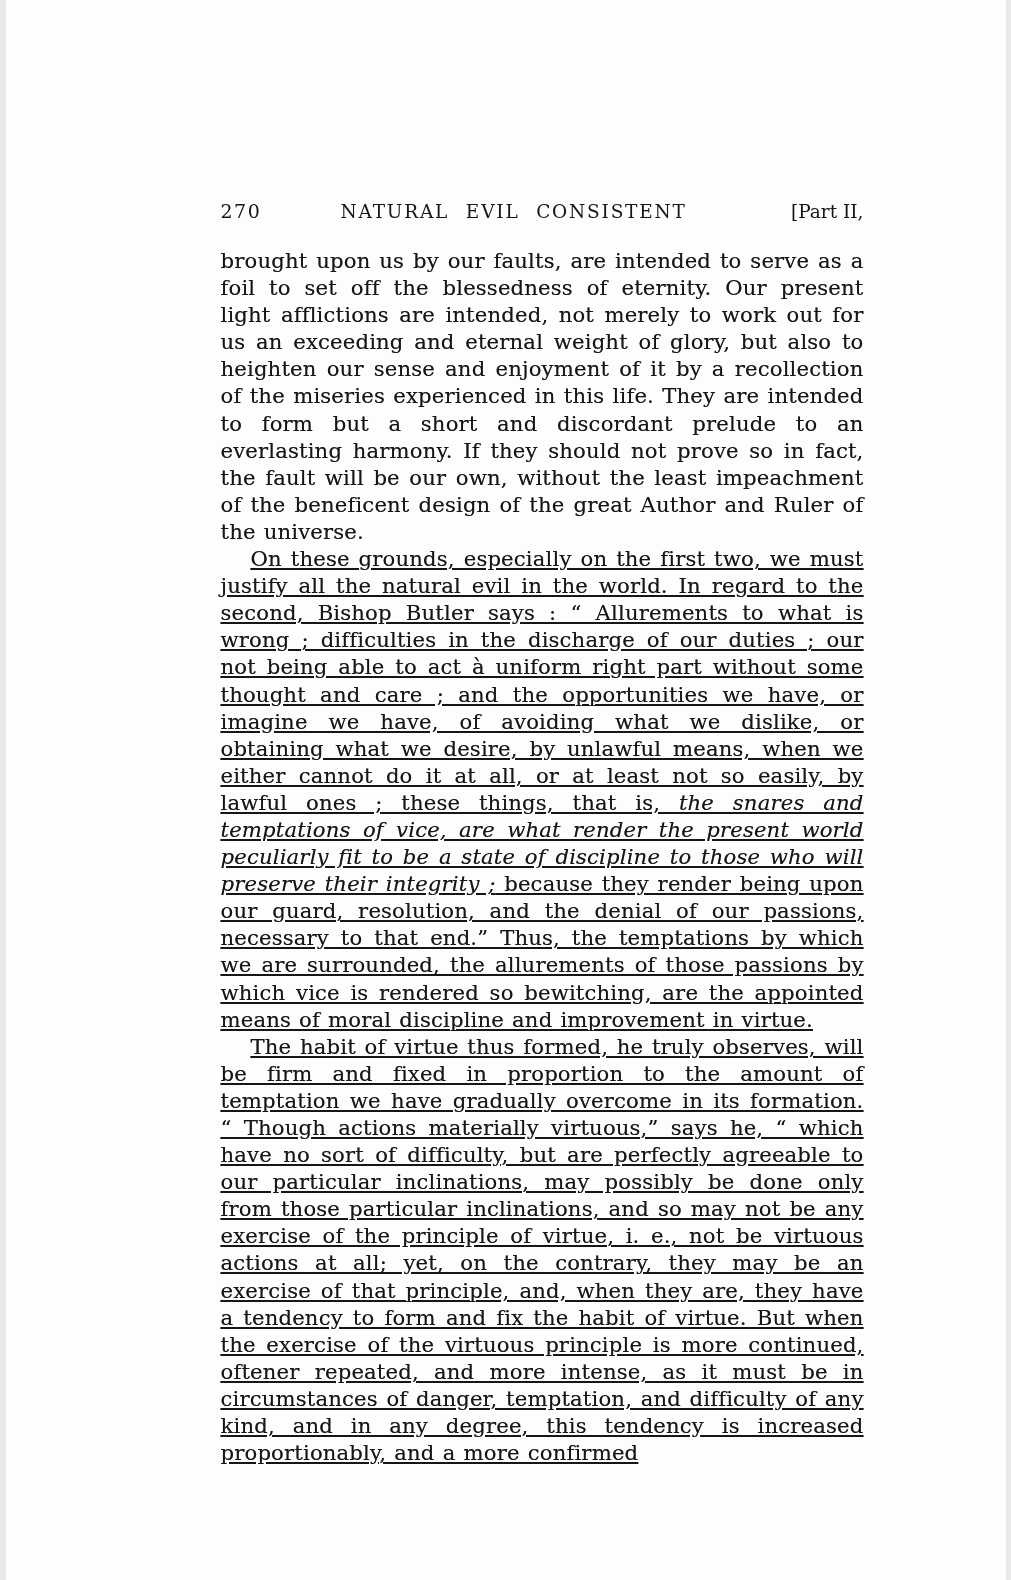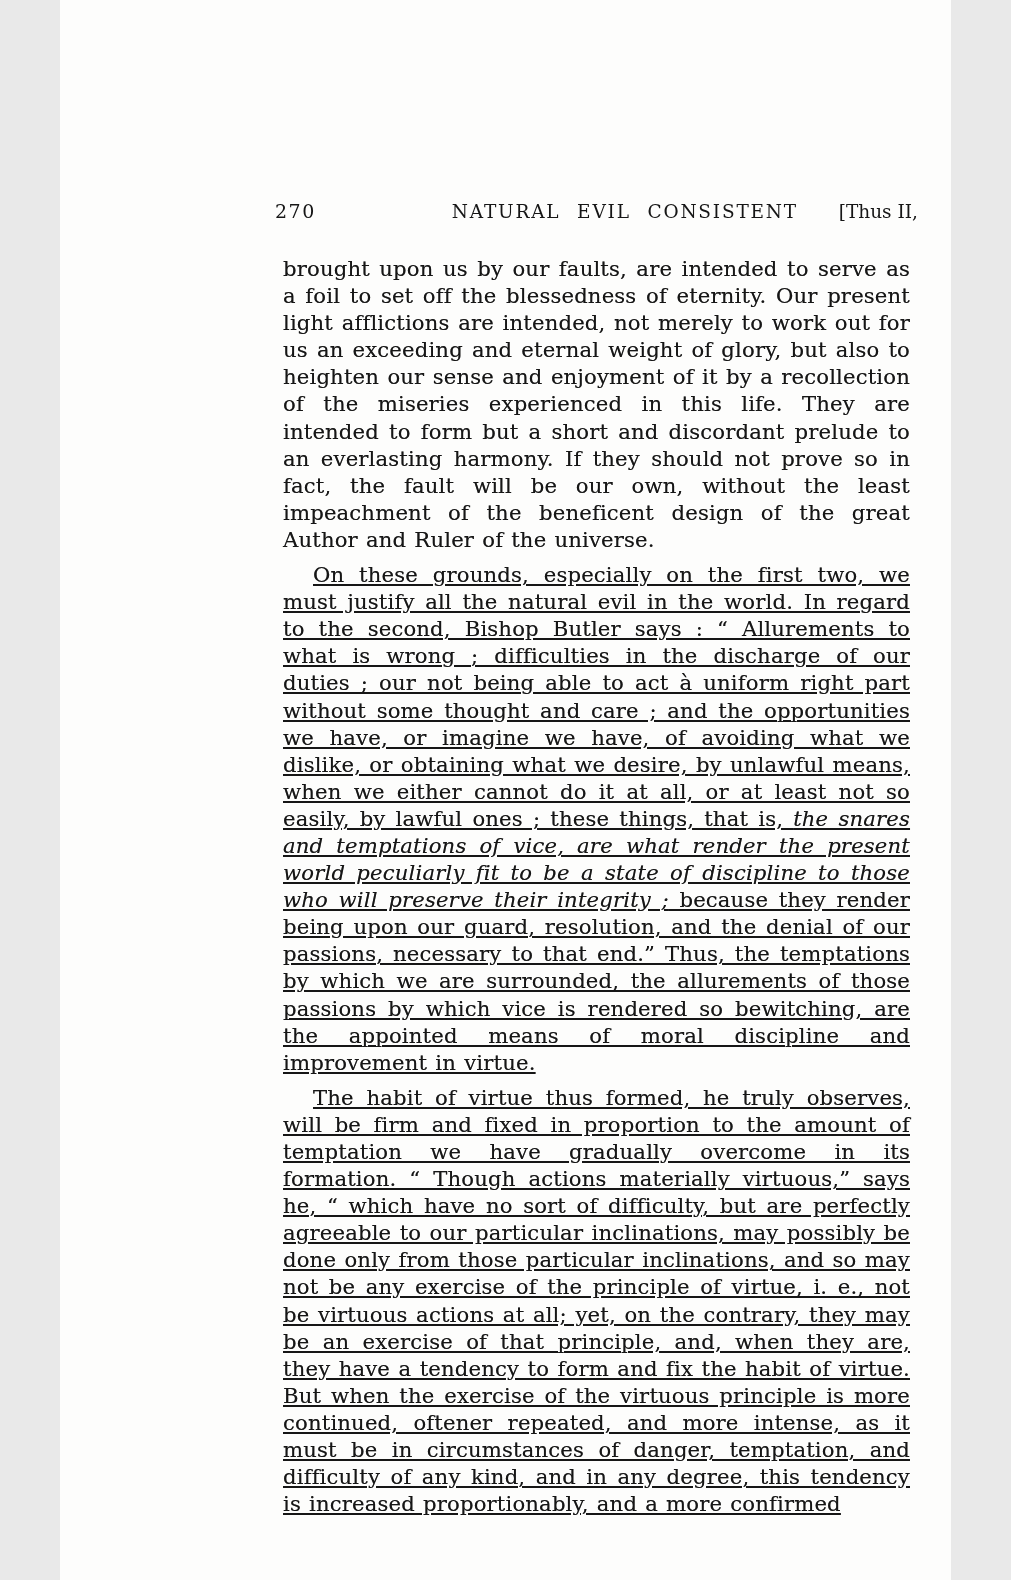--- a/index.html
+++ b/index.html
@@ -2,21 +2,21 @@
 <html><head>
 <meta charset="utf-8">
 <style>
   html, body {
     margin: 0;
     padding: 0;
     background: #e9e9e9;
   }
   .page {
     position: relative;
-    width: 891px;
+    width: 1000px;
     height: 1580px;
     margin: 0 auto;
     background: #fdfdfc;
     color: #161616;
     font-family: "DejaVu Serif", "Liberation Serif", serif;
     overflow: hidden;
   }
   .running-header {
     position: absolute;
     top: 200px;
@@ -25,21 +25,21 @@
     display: flex;
     align-items: baseline;
     font-size: 19px;
   }
   .page-number {
     width: 120px;
     letter-spacing: 1.5px;
   }
   .running-title {
     flex: 1;
-    text-align: right;
+    text-align: left;
     font-size: 18.5px;
     letter-spacing: 1.8px;
     word-spacing: 9px;
     white-space: nowrap;
   }
   .part-label {
     width: 120px;
     text-align: right;
     font-size: 18.5px;
   }
@@ -49,39 +49,39 @@
     left: 215px;
     width: 643px;
     font-size: 21.2px;
     line-height: 27.1px;
     text-align: justify;
     letter-spacing: 0.15px;
     word-spacing: 1.2px;
     text-shadow: 0 0 0.5px rgba(20, 20, 20, 0.55);
   }
   .body-text p {
-    margin: 8px;
+    margin: 0;
   }
   .body-text p.indented {
     text-indent: 30px;
     text-decoration: underline;
   }
   .italic-passage {
     font-style: italic;
   }
 </style>
 </head>
 <body>
 
 <div class="page">
 
   <div class="running-header">
     <span class="page-number">270</span>
     <span class="running-title">NATURAL EVIL CONSISTENT</span>
-    <span class="part-label">[Thus II,</span>
+    <span class="part-label">[Part II,</span>
   </div>
 
   <div class="body-text">
     <p>brought upon us by our faults, are intended to serve as a foil to set off the blessedness of eternity. Our present light afflictions are intended, not merely to work out for us an exceeding and eternal weight of glory, but also to heighten our sense and enjoyment of it by a recollection of the miseries experienced in this life. They are intended to form but a short and discordant prelude to an everlasting harmony. If they should not prove so in fact, the fault will be our own, without the least impeachment of the beneficent design of the great Author and Ruler of the universe.</p>
     <p class="indented">
       <span>On these grounds, especially on the first two, we must justify all the natural evil in the world. In regard to the second, Bishop Butler says : “ Allurements to what is wrong ; difficulties in the discharge of our duties ; our not being able to act à uniform right part without some thought and care ; and the opportunities we have, or imagine we have, of avoiding what we dislike, or obtaining what we desire, by unlawful means, when we either cannot do it at all, or at least not so easily, by lawful ones ; these things, that is, </span><span class="italic-passage">the snares and temptations of vice, are what render the present world peculiarly fit to be a state of discipline to those who will preserve their integrity ;</span><span> because they render being upon our guard, resolution, and the denial of our passions, necessary to that end.” Thus, the temptations by which we are surrounded, the allurements of those passions by which vice is rendered so bewitching, are the appointed means of moral discipline and improvement in virtue.</span>
     </p>
     <p class="indented">The habit of virtue thus formed, he truly observes, will be firm and fixed in proportion to the amount of temptation we have gradually overcome in its formation. “ Though actions materially virtuous,” says he, “ which have no sort of difficulty, but are perfectly agreeable to our particular inclinations, may possibly be done only from those particular inclinations, and so may not be any exercise of the principle of virtue, i. e., not be virtuous actions at all; yet, on the contrary, they may be an exercise of that principle, and, when they are, they have a tendency to form and fix the habit of virtue. But when the exercise of the virtuous principle is more continued, oftener repeated, and more intense, as it must be in circumstances of danger, temptation, and difficulty of any kind, and in any degree, this tendency is increased proportionably, and a more confirmed</p>
   </div>
 

